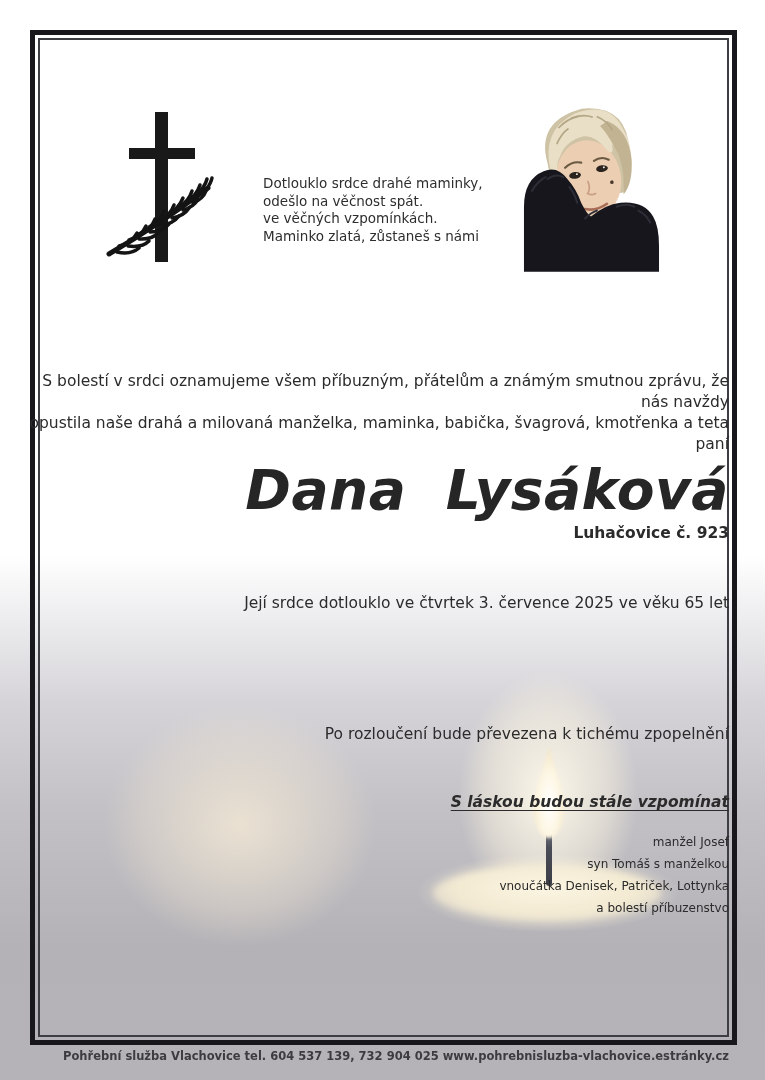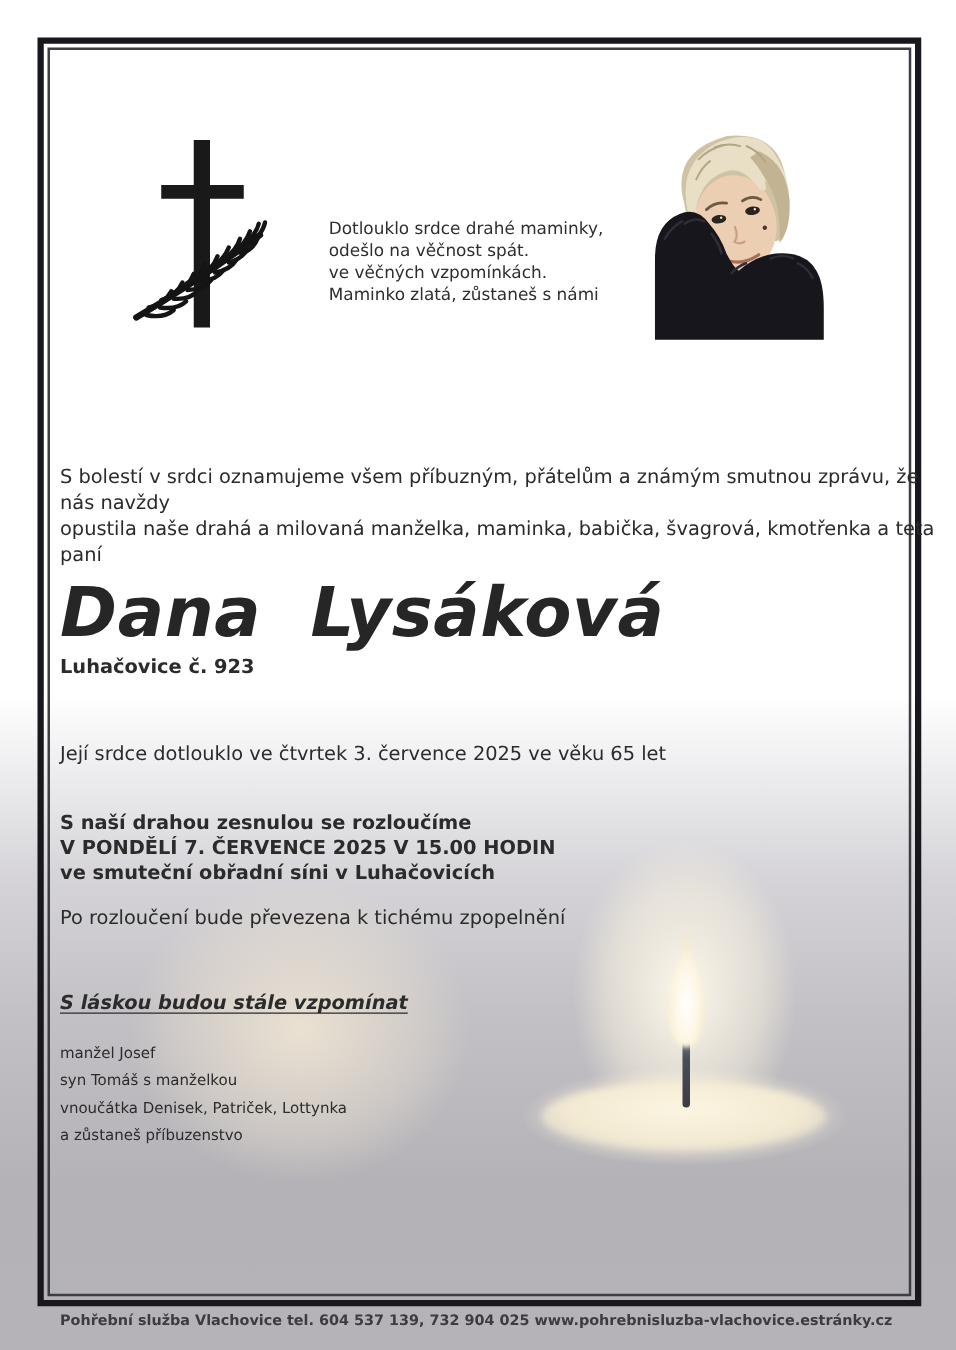--- a/index.html
+++ b/index.html
@@ -37,21 +37,21 @@
   .frame{
     position:absolute;left:30px;top:30px;width:707px;height:1015px;
     box-sizing:border-box;border:5px solid #17171c;z-index:3;pointer-events:none;
   }
   .frame::after{
     content:"";position:absolute;inset:3px;border:2px solid #3d3d44;
   }
 
   
   .layer{position:absolute;z-index:4;}
-  .centered{left:48px;width:703px;text-align:left;}
+  .centered{left:26px;width:703px;text-align:right;}
 
   .cross-icon{left:105px;top:108px;width:115px;height:160px;}
   .portrait{left:522px;top:96px;width:138px;height:176px;}
 
   .verse{left:263px;top:175px;font-size:13.5px;line-height:17.5px;color:#2e2e2e;}
   .announce{top:371px;font-size:15.5px;line-height:21px;}
   .name{top:462px;font-size:55px;line-height:56px;font-weight:bold;font-style:italic;
         letter-spacing:0.5px;color:#262626;white-space:pre;}
   .address{top:523px;font-size:15.5px;line-height:20px;font-weight:bold;}
   .date-line{top:593px;font-size:15.5px;line-height:20px;}
@@ -165,34 +165,29 @@
     <div>opustila naše drahá a milovaná manželka, maminka, babička, švagrová, kmotřenka a teta</div>
     <div>paní</div>
   </div>
 
   <div class="layer centered name">Dana  Lysáková</div>
 
   <div class="layer centered address">Luhačovice č. 923</div>
 
   <div class="layer centered date-line">Její srdce dotlouklo ve čtvrtek 3. července 2025 ve věku 65 let</div>
 
-  <div class="layer centered farewell">
-    <div>S naší drahou zesnulou se rozloučíme</div>
-    <div>V PONDĚLÍ 7. ČERVENCE 2025 V 15.00 HODIN</div>
-    <div>ve smuteční obřadní síni v Luhačovicích</div>
-  </div>
 
   <div class="layer centered cremation">Po rozloučení bude převezena k tichému zpopelnění</div>
 
   <div class="layer centered remember">
     <span>S láskou budou stále vzpomínat</span>
   </div>
 
   <div class="layer centered family">
     <div>manžel Josef</div>
     <div>syn Tomáš s manželkou</div>
     <div>vnoučátka Denisek, Patriček, Lottynka</div>
-    <div>a zůstaneš příbuzenstvo</div>
+    <div>a bolestí příbuzenstvo</div>
   </div>
 
   <div class="layer centered footer">Pohřební služba Vlachovice tel. 604 537 139, 732 904 025 www.pohrebnisluzba-vlachovice.estránky.cz</div>
 
 </div>
 
 </body></html>

